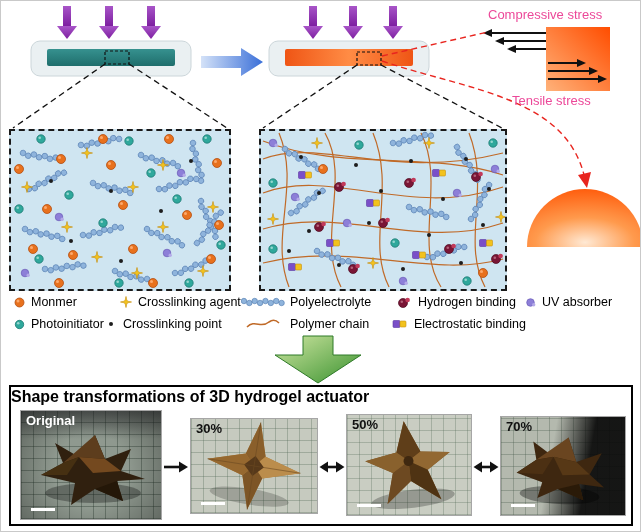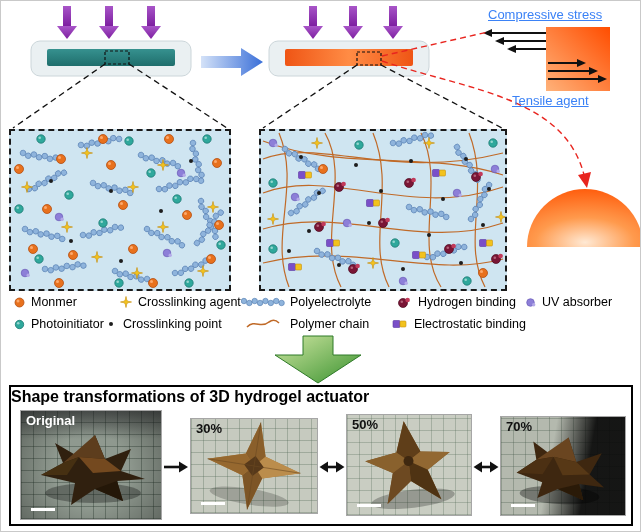--- a/index.html
+++ b/index.html
@@ -1,19 +1,19 @@
 <!DOCTYPE html>
 <html><head>
 <meta charset="utf-8">
 <style>
   html,body{margin:0;padding:0;background:#fff;}
   .figure{position:relative;width:641px;height:532px;background:#fff;border:1px solid #c9c9c9;
           box-sizing:border-box;font-family:"Liberation Sans",sans-serif;overflow:hidden;}
   .abs{position:absolute;}
-  .label-text{color:#3b82f6;font-size:13px;white-space:nowrap;text-decoration:underline;}
+  .label-text{color:#ec4899;font-size:13px;white-space:nowrap;}
   .mol-box{position:absolute;width:222px;height:162px;background:#cfe5f1;border:2px dashed #1a1a1a;box-sizing:border-box;}
   .legend-item{position:absolute;display:flex;align-items:center;gap:5px;font-size:12.5px;color:#000;white-space:nowrap;}
   .icon-slot{display:inline-flex;justify-content:center;align-items:center;}
   .panel{position:absolute;left:8px;top:384px;width:624px;height:141px;border:2px solid #000;background:#fff;box-sizing:border-box;}
   .panel-title{text-align:left;font-weight:bold;font-size:16px;margin-top:1px;color:#000;}
   .photo{position:absolute;overflow:hidden;box-shadow:0 0 0 1px rgba(0,0,0,0.35);}
   .photo svg{position:absolute;left:0;top:0;}
   .photo-label{position:absolute;top:2px;left:5px;font-weight:bold;font-size:13px;color:#111;z-index:3;}
   .photo-label.light{color:#fff;}
   .scale-bar{position:absolute;left:10px;bottom:8px;width:24px;height:3.5px;background:#fff;z-index:3;}
@@ -166,21 +166,21 @@
     <g stroke="#e8251f" stroke-width="1.4" fill="none" stroke-dasharray="6 4">
       <path d="M381,55 L487,31"></path>
       <path d="M381,60 C470,90 566,96 584,178"></path>
     </g>
     <polygon points="577,174 590,171 586,187" fill="#e8251f"></polygon>
 
     <path d="M526,246 A58,58 0 0 1 642,246 Z" fill="url(#gDome)"></path>
   </svg>
 
   <div class="abs label-text" style="left:487px;top:6px;">Compressive stress</div>
-  <div class="abs label-text" style="left:511px;top:92px;">Tensile agent</div>
+  <div class="abs label-text" style="left:511px;top:92px;">Tensile stress</div>
 
   <div class="mol-box" style="left:8px;top:128px;">
     <svg width="218" height="158">
       <g>
         <use href="#symChain" transform="translate(12,22) rotate(8)"></use>
         <use href="#symChain" transform="translate(70,14) rotate(-12)"></use>
         <use href="#symChain" transform="translate(130,24) rotate(14)"></use>
         <use href="#symChain" transform="translate(182,12) rotate(75)"></use>
         <use href="#symChain" transform="translate(18,58) rotate(-28)"></use>
         <use href="#symChain" transform="translate(82,52) rotate(12)"></use>

